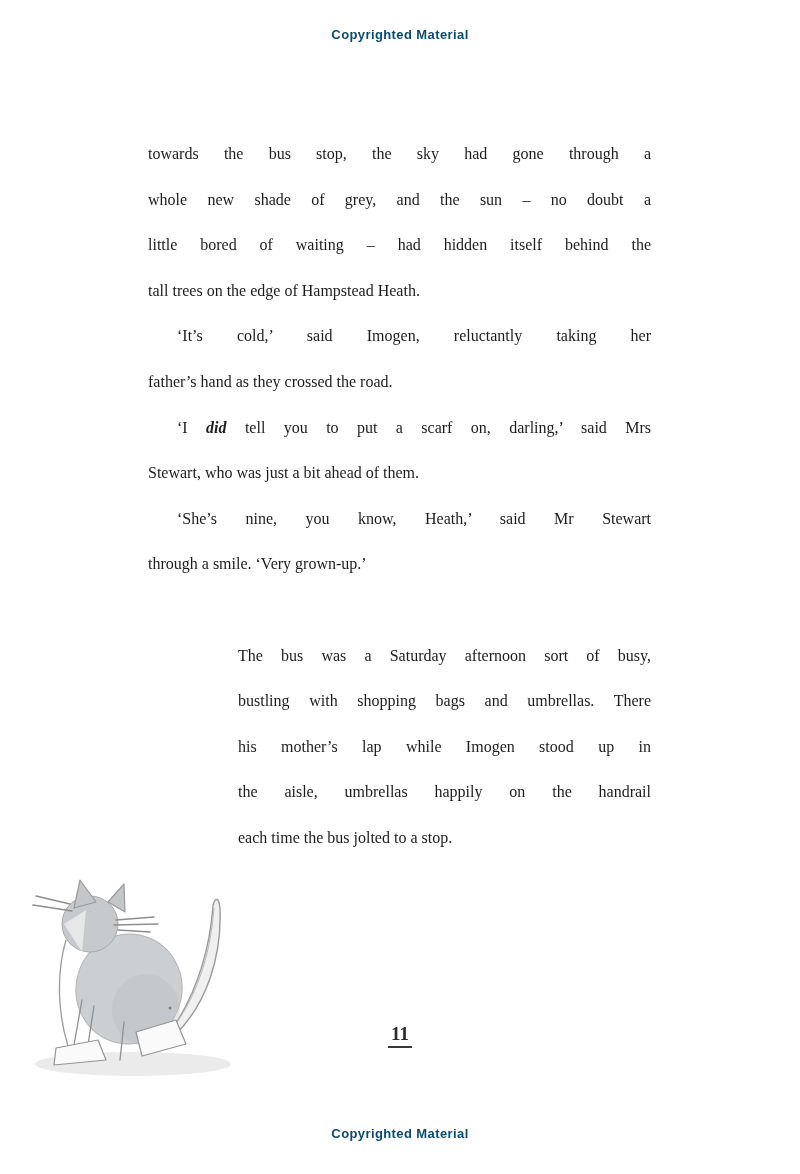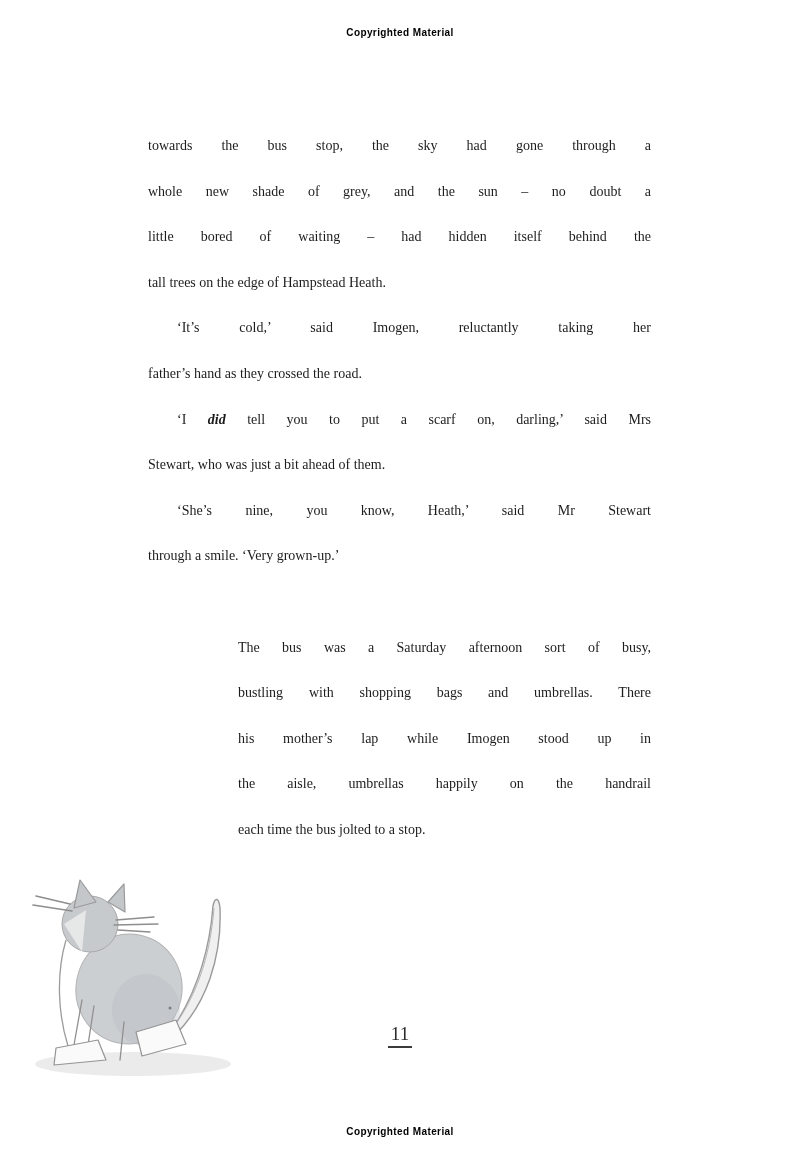--- a/index.html
+++ b/index.html
@@ -12,32 +12,32 @@
     overflow: hidden;
     font-family: "Liberation Serif", "DejaVu Serif", serif;
   }
   .notice {
     position: absolute;
     left: 0;
     width: 100%;
     text-align: center;
     font-family: "Liberation Sans", "DejaVu Sans", sans-serif;
     font-weight: 700;
-    font-size: 10px;
+    font-size: 13px;
     letter-spacing: 0.4px;
-    color: #000000;
+    color: #0c4a6e;
   }
   .notice.top { top: 27px; }
   .notice.bottom { top: 1126px; }
   .text-block {
     position: absolute;
     left: 148px;
-    top: 123px;
+    top: 131px;
     width: 503px;
-    font-size: 14px;
+    font-size: 16px;
     line-height: 45.6px;
     color: #1c1c1c;
   }
   .para { position: relative; }
   .para.section-break { margin-top: 45.6px; }
   .line {
     text-align: justify;
     text-align-last: justify;
     text-justify: inter-word;
   }
@@ -64,20 +64,21 @@
     width: 100%;
     text-align: center;
   }
   .pagenum {
     display: inline-block;
     font-size: 19px;
     color: #2b2b2b;
     border-bottom: 2px solid #3a3a3a;
     padding: 0 3px 1px 3px;
     line-height: 1.1;
+    font-weight: bold;
   }
 </style>
 </head>
 <body>
 
 <div class="page">
 
   <div class="notice top">Copyrighted Material</div>
 
   <div class="text-block">

